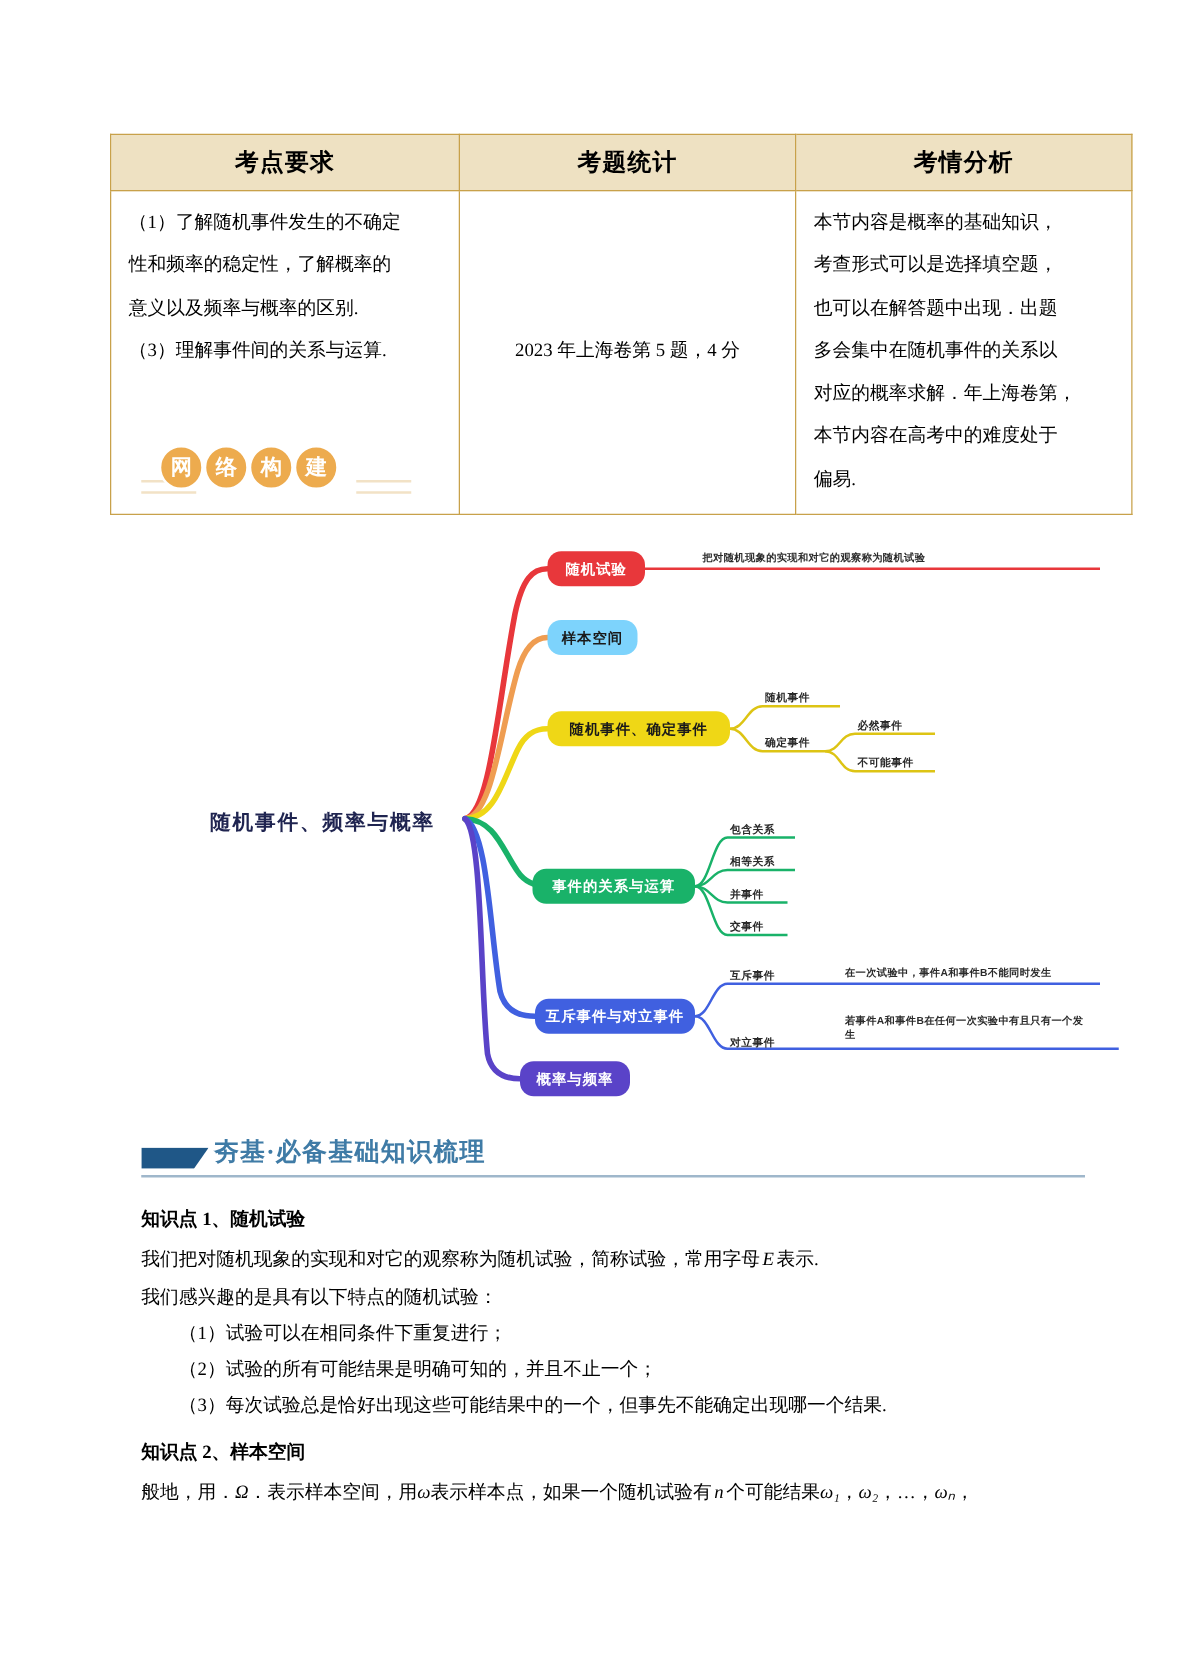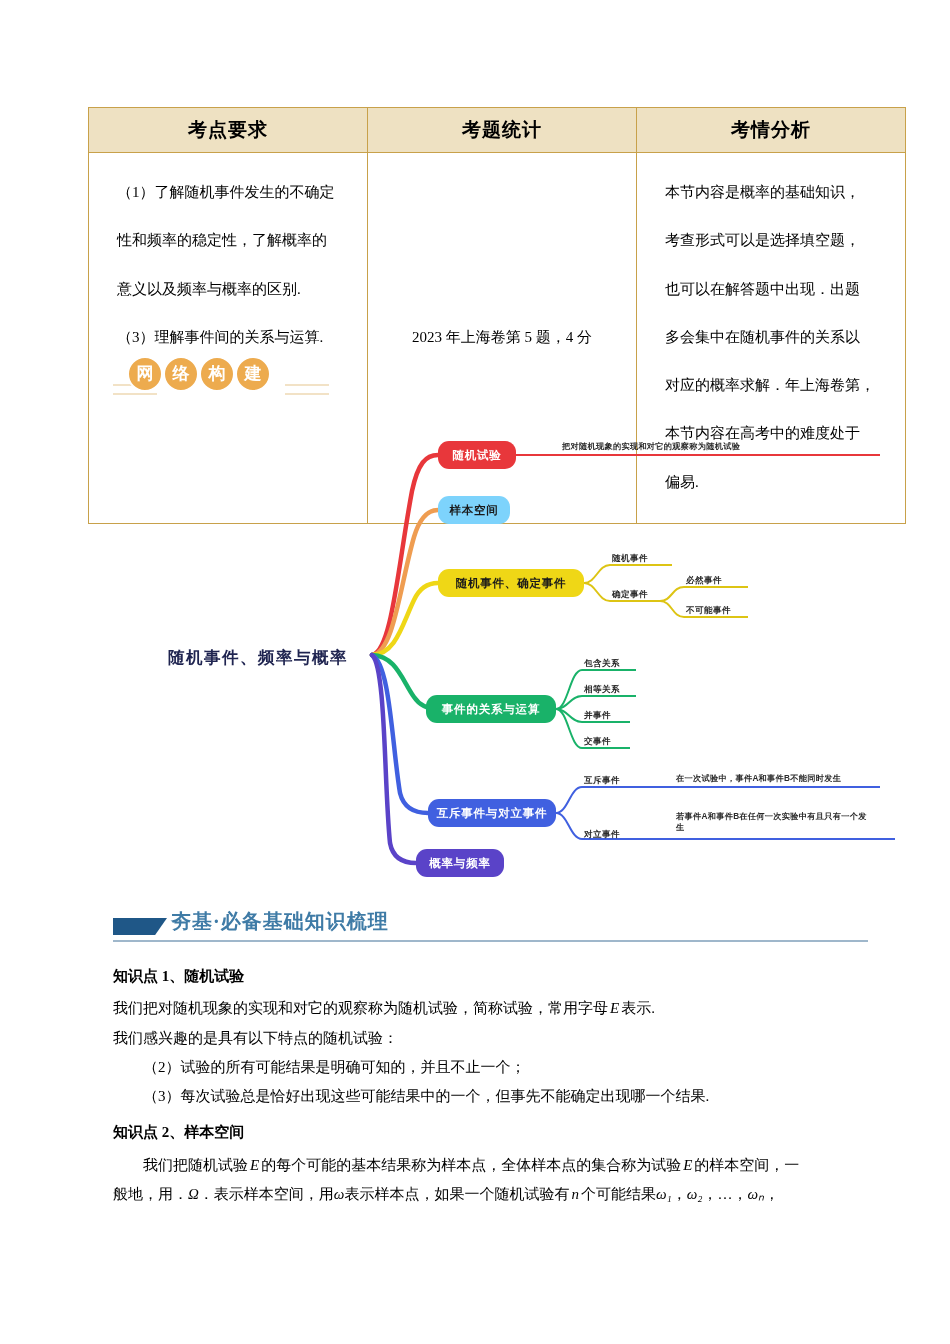--- a/index.html
+++ b/index.html
@@ -44,21 +44,21 @@
     height: 200px;
   }
   .col-a { width: 266px; }
   .col-b { width: 256px; margin-top: 31px; }
   .col-c { width: 256px; }
   .cell-stats {
     text-align: center;
     vertical-align: middle !important;
     font-size: 14.5px;
   }
-  .cell-req p, .cell-ana p { margin: 18px; }
+  .cell-req p, .cell-ana p { margin: 4px; }
   .cell-req p.indent { text-indent: 0; }
 
   
   .badge-net {
     position: absolute;
     left: 113px;
     top: 356px;
     width: 230px;
     height: 44px;
   }
@@ -315,24 +315,22 @@
   <div class="sec-rule"></div>
 </div>
 
 <div class="body-copy">
   <div class="kp-title">知识点 1、随机试验</div>
 
   <p class="para">
     <span>我们把对随机现象的实现和对它的观察称为随机试验，简称试验，常用字母</span><span class="mi">E</span><span>表示.</span>
   </p>
   <p class="para">我们感兴趣的是具有以下特点的随机试验：</p>
+  <p class="para ind">（1）试验可以在相同条件下重复进行；</p>
   <p class="para ind">（2）试验的所有可能结果是明确可知的，并且不止一个；</p>
   <p class="para ind">（3）每次试验总是恰好出现这些可能结果中的一个，但事先不能确定出现哪一个结果.</p>
 
   <div class="kp-title">知识点 2、样本空间</div>
 
-  <p class="para ind">
-    <span>我们把随机试验</span><span class="mi">E</span><span>的每个可能的基本结果称为样本点，全体样本点的集合称为试验</span><span class="mi">E</span><span>的样本空间，一</span>
-  </p>
   <p class="para">
     <span>般地，用．</span><span class="om">Ω</span><span>．表示样本空间，用</span><span class="om">ω</span><span>表示样本点，如果一个随机试验有</span><span class="mi">n</span><span>个可能结果</span><span class="om">ω₁</span><span>，</span><span class="om">ω₂</span><span>，</span><span>…，</span><span class="om">ωₙ</span><span>，</span>
   </p>
 </div>
 
 </body></html>

